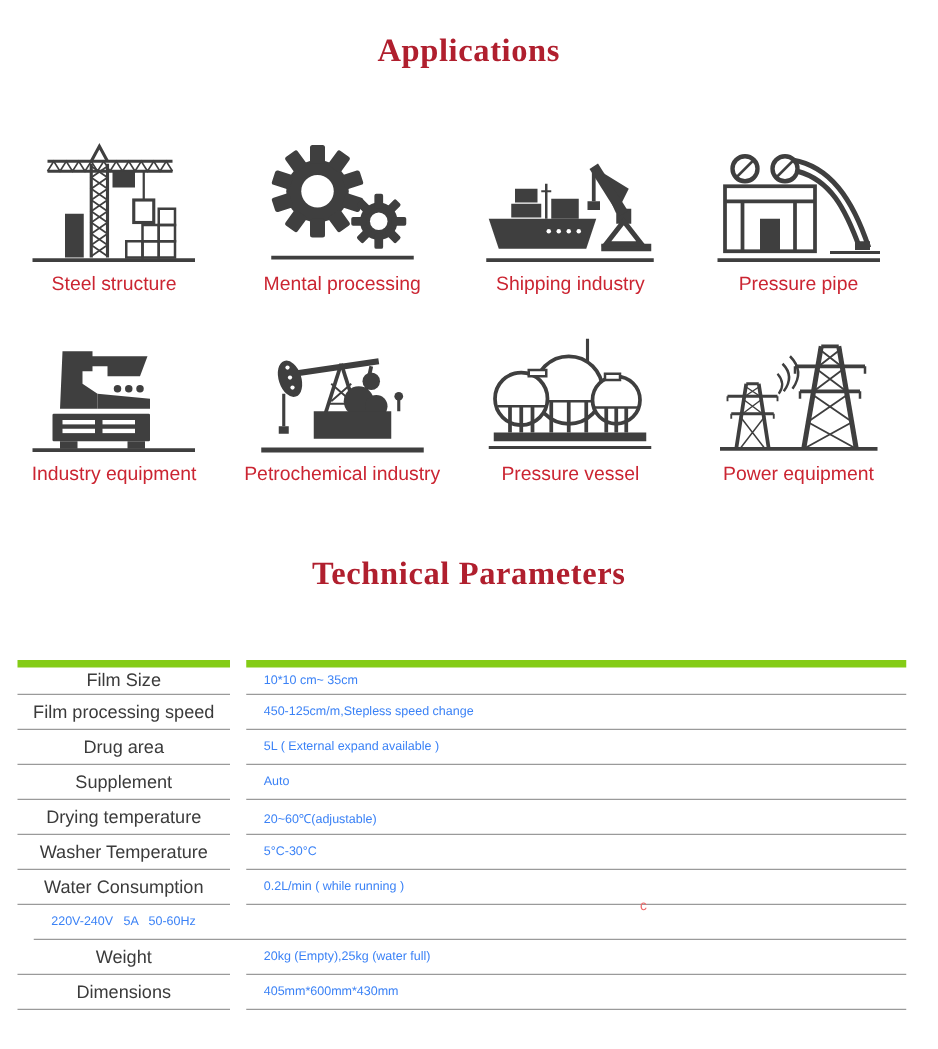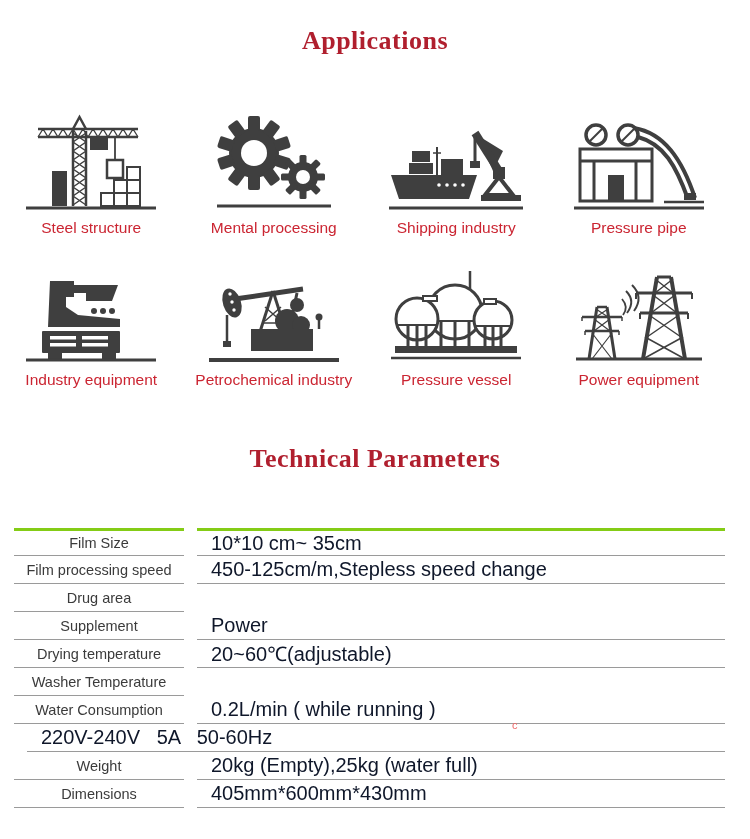--- a/index.html
+++ b/index.html
@@ -40,34 +40,34 @@
     color:#cb2532;
     white-space:nowrap;
   }
 
   .params-table {
     position:absolute; top:528px; left:14px;
     width:711px;
   }
   .param-row { display:flex; height:28px; }
   .param-row.first .param-name,
-  .param-row.first .param-value { border-top:3px solid #84cc16; }
+  .param-row.first .param-value { border-top:6px solid #84cc16; }
   .param-name {
     width:170px;
     border-bottom:1px solid #9a9a9a;
     display:flex; align-items:center; justify-content:center;
     font-size:14.5px; color:#3b3b3b;
   }
   .param-gap { width:13px; }
   .param-value {
     flex:1;
     border-bottom:1px solid #9a9a9a;
     display:flex; align-items:center;
     padding-left:14px;
-    font-size:20px; color:#0f172a;
+    font-size:10px; color:#3b82f6;
     white-space:pre;
   }
   .stray-mark {
     position:absolute; left:512px; top:719px;
     color:#ef6a6a; font-size:11px;
   }
 </style>
 </head>
 <body>
 
@@ -313,34 +313,36 @@
       <div class="param-value">10*10 cm~ 35cm</div>
     </div>
     <div class="param-row">
       <div class="param-name">Film processing speed</div>
       <div class="param-gap"></div>
       <div class="param-value">450-125cm/m,Stepless speed change</div>
     </div>
     <div class="param-row">
       <div class="param-name">Drug area</div>
       <div class="param-gap"></div>
+      <div class="param-value">5L ( External expand available )</div>
     </div>
     <div class="param-row">
       <div class="param-name">Supplement</div>
       <div class="param-gap"></div>
-      <div class="param-value">Power</div>
+      <div class="param-value">Auto</div>
     </div>
     <div class="param-row">
       <div class="param-name">Drying temperature</div>
       <div class="param-gap"></div>
       <div class="param-value">20~60℃(adjustable)</div>
     </div>
     <div class="param-row">
       <div class="param-name">Washer Temperature</div>
       <div class="param-gap"></div>
+      <div class="param-value">5°C-30°C</div>
     </div>
     <div class="param-row">
       <div class="param-name">Water Consumption</div>
       <div class="param-gap"></div>
       <div class="param-value">0.2L/min ( while running )</div>
     </div>
     <div class="param-row">
       <div class="param-gap"></div>
       <div class="param-value">220V-240V   5A   50-60Hz</div>
     </div>

